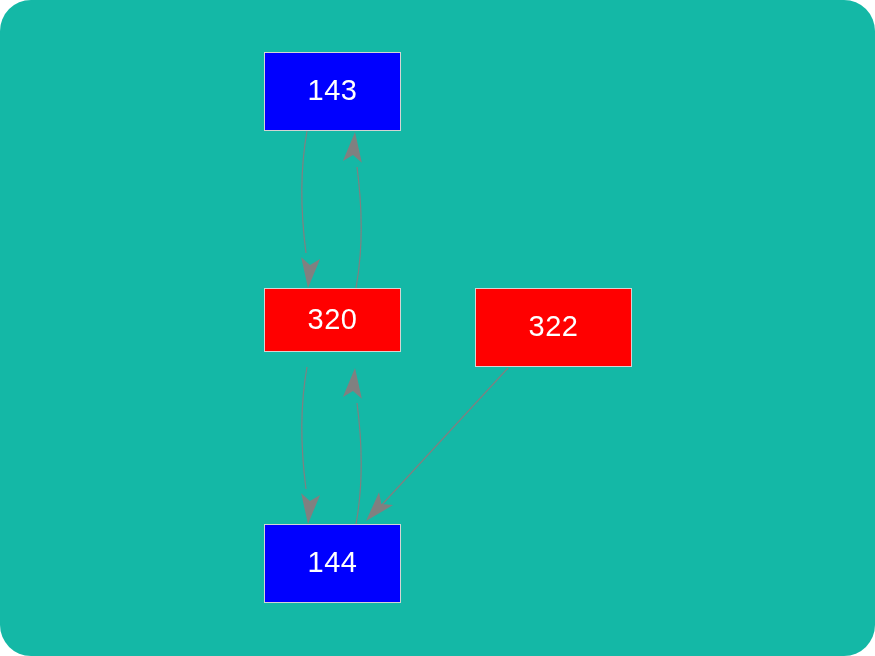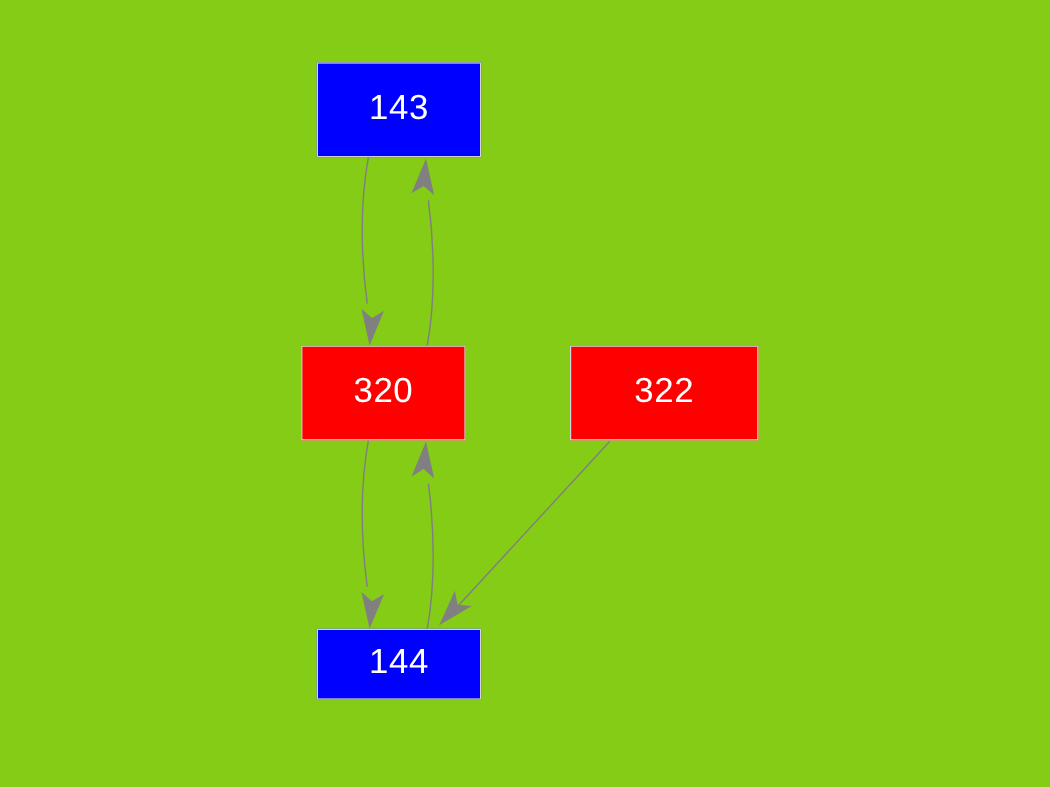--- a/index.html
+++ b/index.html
@@ -43,46 +43,46 @@
   }
   .node-label {
     pointer-events: none;
     user-select: none;
     transform: translateY(-1px);
   }
 </style>
 </head>
 <body>
 
-<div id="canvas" style="background: #84cc16;">
+<div id="canvas" style="background: #14b8a6; border-radius: 31px;">
 
   <svg id="edge-layer" viewBox="0 0 875 656" width="875" height="656" xmlns="http://www.w3.org/2000/svg">
     <g id="edges">
         <path d="M 307 131 C 300 170 301 215 306 253" fill="none" stroke="#808080" stroke-width="1.2"></path>
         <path d="M 0 0 L -30 -9.5 L -23 0 L -30 9.5 Z" fill="#808080" transform="translate(308,288) rotate(95)"></path>
         <path d="M 356 288 C 363 250 362 205 357 167" fill="none" stroke="#808080" stroke-width="1.2"></path>
         <path d="M 0 0 L -30 -9.5 L -23 0 L -30 9.5 Z" fill="#808080" transform="translate(355,132) rotate(275)"></path>
         <path d="M 307 367 C 300 406 301 451 306 489" fill="none" stroke="#808080" stroke-width="1.2"></path>
         <path d="M 0 0 L -30 -9.5 L -23 0 L -30 9.5 Z" fill="#808080" transform="translate(308,524) rotate(95)"></path>
         <path d="M 356 524 C 363 486 362 441 357 403" fill="none" stroke="#808080" stroke-width="1.2"></path>
         <path d="M 0 0 L -30 -9.5 L -23 0 L -30 9.5 Z" fill="#808080" transform="translate(355,368) rotate(275)"></path>
         <path d="M 508 368 L 378 509" fill="none" stroke="#808080" stroke-width="1.2"></path>
         <path d="M 0 0 L -30 -9.5 L -23 0 L -30 9.5 Z" fill="#808080" transform="translate(366,521) rotate(132)"></path>
       </g>
   </svg>
 
   <div class="node" style="left: 264px; top: 52px; width: 137px; height: 79px; background: rgb(0, 0, 255); border-color: rgb(212, 212, 212); color: rgb(255, 255, 255);">
     <span class="node-label">143</span>
   </div>
 
-  <div class="node" style="left: 251px; top: 288px; width: 137px; height: 79px; background: rgb(255, 0, 0); border-color: rgb(212, 212, 212); color: rgb(255, 255, 255);">
+  <div class="node" style="left: 264px; top: 288px; width: 137px; height: 64px; background: rgb(255, 0, 0); border-color: rgb(212, 212, 212); color: rgb(255, 255, 255);">
     <span class="node-label">320</span>
   </div>
 
   <div class="node" style="left: 475px; top: 288px; width: 157px; height: 79px; background: rgb(255, 0, 0); border-color: rgb(212, 212, 212); color: rgb(255, 255, 255);">
     <span class="node-label">322</span>
   </div>
 
-  <div class="node" style="left: 264px; top: 524px; width: 137px; height: 59px; background: rgb(0, 0, 255); border-color: rgb(212, 212, 212); color: rgb(255, 255, 255);">
+  <div class="node" style="left: 264px; top: 524px; width: 137px; height: 79px; background: rgb(0, 0, 255); border-color: rgb(212, 212, 212); color: rgb(255, 255, 255);">
     <span class="node-label">144</span>
   </div>
 
 </div>
 
 </body></html>

